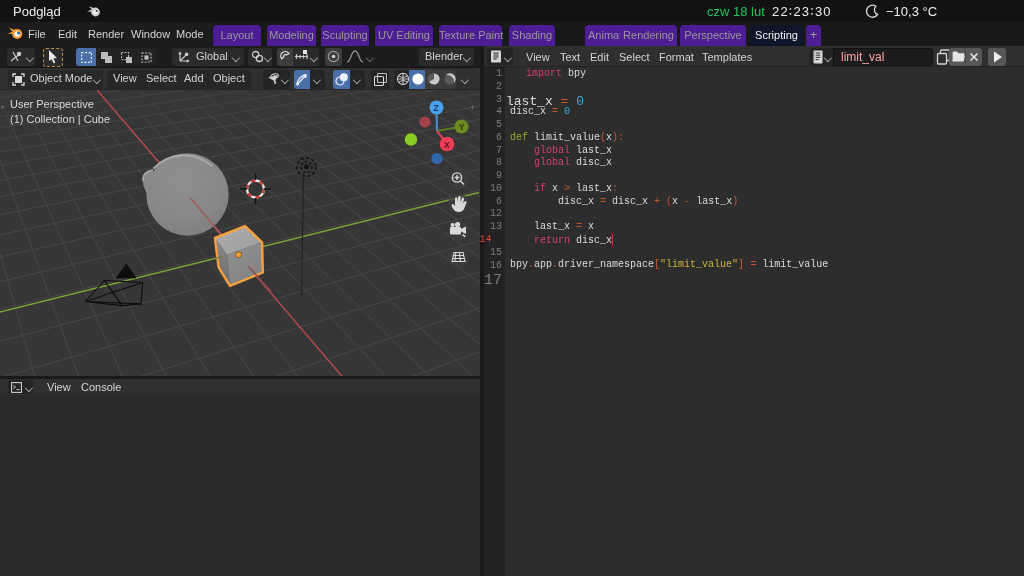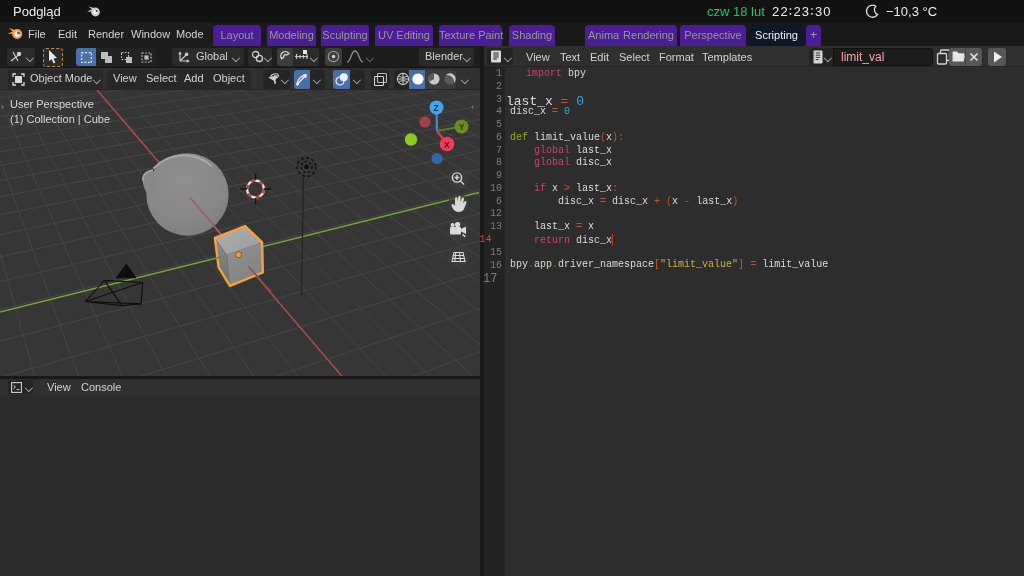--- a/index.html
+++ b/index.html
@@ -478,21 +478,21 @@
     <div class="abs mono" style="left:483px;top:144.50px;width:19px;text-align:right;font-size:10px;color:#7c7c7c">7</div>
     <div class="abs mono" style="left:483px;top:157.25px;width:19px;text-align:right;font-size:10px;color:#7c7c7c">8</div>
     <div class="abs mono" style="left:483px;top:170.00px;width:19px;text-align:right;font-size:10px;color:#7c7c7c">9</div>
     <div class="abs mono" style="left:483px;top:182.75px;width:19px;text-align:right;font-size:10px;color:#7c7c7c">10</div>
     <div class="abs mono" style="left:483px;top:195.50px;width:19px;text-align:right;font-size:10px;color:#7c7c7c">6</div>
     <div class="abs mono" style="left:483px;top:208.25px;width:19px;text-align:right;font-size:10px;color:#7c7c7c">12</div>
     <div class="abs mono" style="left:483px;top:221.00px;width:19px;text-align:right;font-size:10px;color:#7c7c7c">13</div>
     <div class="abs mono" style="left:476px;top:233.75px;width:19px;text-align:center;font-size:10px;color:#e0443a">14</div>
     <div class="abs mono" style="left:483px;top:246.50px;width:19px;text-align:right;font-size:10px;color:#7c7c7c">15</div>
     <div class="abs mono" style="left:483px;top:260px;width:19px;text-align:right;font-size:10px;color:#7c7c7c">16</div>
-    <div class="abs mono" style="left:483px;top:272.00px;width:19px;font-size:12px;color:#7c7c7c">17</div>
+    <div class="abs mono" style="left:483px;top:272.00px;width:19px;text-align:right;font-size:15px;color:#7c7c7c">17</div>
     <div class="abs mono" style="left:526px;top:68.00px;font-size:10px;white-space:pre"><span style="color:#d6416b">import</span><span style="color:#dcdcdc">&nbsp;bpy</span></div>
     <div class="abs mono" style="left:506px;top:93.50px;font-size:13px;white-space:pre"><span style="color:#dcdcdc">last_x&nbsp;</span><span style="color:#c8552e">=</span><span style="color:#dcdcdc">&nbsp;</span><span style="color:#3aa5dc">0</span></div>
     <div class="abs mono" style="left:510px;top:106.25px;font-size:10px;white-space:pre"><span style="color:#dcdcdc">disc_x&nbsp;</span><span style="color:#c8552e">=</span><span style="color:#dcdcdc">&nbsp;</span><span style="color:#3aa5dc">0</span></div>
     <div class="abs mono" style="left:510px;top:131.75px;font-size:10px;white-space:pre"><span style="color:#96a827">def</span><span style="color:#dcdcdc">&nbsp;limit_value</span><span style="color:#c8552e">(</span><span style="color:#dcdcdc">x</span><span style="color:#c8552e">)</span><span style="color:#c8552e">:</span></div>
     <div class="abs mono" style="left:510px;top:144.50px;font-size:10px;white-space:pre"><span style="color:#dcdcdc">&nbsp;&nbsp;&nbsp;&nbsp;</span><span style="color:#d6416b">global</span><span style="color:#dcdcdc">&nbsp;last_x</span></div>
     <div class="abs mono" style="left:510px;top:157.25px;font-size:10px;white-space:pre"><span style="color:#dcdcdc">&nbsp;&nbsp;&nbsp;&nbsp;</span><span style="color:#d6416b">global</span><span style="color:#dcdcdc">&nbsp;disc_x</span></div>
     <div class="abs mono" style="left:510px;top:182.75px;font-size:10px;white-space:pre"><span style="color:#dcdcdc">&nbsp;&nbsp;&nbsp;&nbsp;</span><span style="color:#d6416b">if</span><span style="color:#dcdcdc">&nbsp;x&nbsp;</span><span style="color:#c8552e">&gt;</span><span style="color:#dcdcdc">&nbsp;last_x</span><span style="color:#c8552e">:</span></div>
     <div class="abs mono" style="left:510px;top:195.50px;font-size:10px;white-space:pre"><span style="color:#dcdcdc">&nbsp;&nbsp;&nbsp;&nbsp;&nbsp;&nbsp;&nbsp;&nbsp;disc_x&nbsp;</span><span style="color:#c8552e">=</span><span style="color:#dcdcdc">&nbsp;disc_x&nbsp;</span><span style="color:#c8552e">+</span><span style="color:#dcdcdc">&nbsp;</span><span style="color:#c8552e">(</span><span style="color:#dcdcdc">x&nbsp;</span><span style="color:#c8552e">-</span><span style="color:#dcdcdc">&nbsp;last_x</span><span style="color:#c8552e">)</span></div>
     <div class="abs mono" style="left:510px;top:221.00px;font-size:10px;white-space:pre"><span style="color:#dcdcdc">&nbsp;&nbsp;&nbsp;&nbsp;last_x&nbsp;</span><span style="color:#c8552e">=</span><span style="color:#dcdcdc">&nbsp;x</span></div>
     <div class="abs mono" style="left:510px;top:233.75px;font-size:10px;white-space:pre"><span style="color:#dcdcdc">&nbsp;&nbsp;&nbsp;&nbsp;</span><span style="color:#d6416b">return</span><span style="color:#dcdcdc">&nbsp;disc_x</span><span style="color:#ff3b30">▏</span></div>

